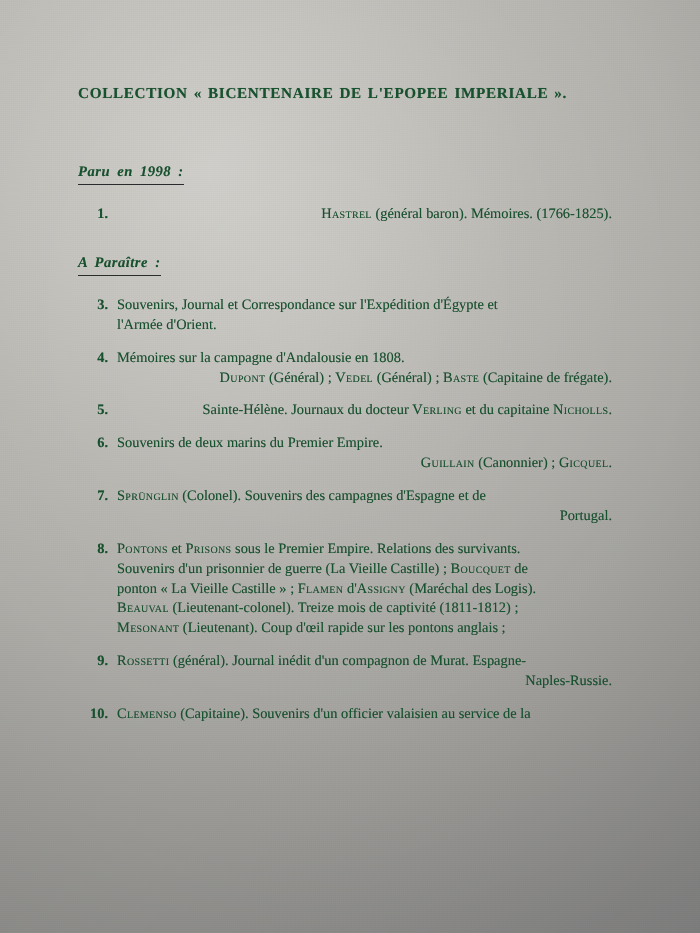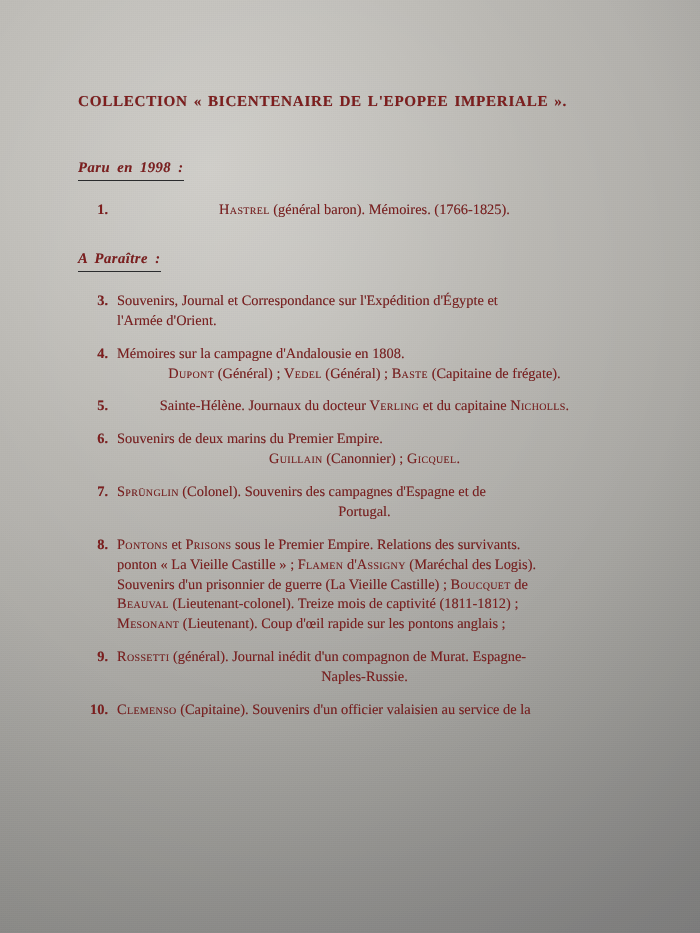--- a/index.html
+++ b/index.html
@@ -44,23 +44,23 @@
         rgba(255,255,255,.10) 0%,
         rgba(255,255,255,0) 45%,
         rgba(40,40,42,.13) 82%,
         rgba(28,28,30,.26) 100%);
   }
 
   
   #content {
     position: absolute;
     left: 78px;
-    top: 92px;
+    top: 84px;
     width: 534px;
-    color: #7f1d1d;
+    color: #14532d;
     text-rendering: geometricPrecision;
   }
 
   .collection-title {
     font-size: 15.2px;
     font-weight: bold;
     letter-spacing: .68px;
     word-spacing: 1.5px;
     line-height: 1.25;
     white-space: nowrap;
@@ -71,21 +71,21 @@
     font-style: italic;
     font-weight: bold;
     font-size: 14.6px;
     letter-spacing: .5px;
     word-spacing: 3px;
     display: inline-block;
     padding-bottom: 3px;
     border-bottom: 1.3px solid #2a2b2d;
     text-shadow: 0 0 .6px rgba(30,30,32,.4);
   }
-  .sec-paru  { margin-top: 48px; }
+  .sec-paru  { margin-top: 60px; }
   .sec-ap    { margin-top: 29px; }
 
   .entries { margin-top: 20px; }
   .entry {
     display: flex;
     align-items: flex-start;
     margin-bottom: 13px;
   }
   .num {
     flex: 0 0 30px;
@@ -98,21 +98,21 @@
   }
   .body {
     flex: 1 1 auto;
     font-size: 14.4px;
     line-height: 1.38;
     text-align: justify;
     text-justify: inter-word;
     text-shadow: 0 0 .55px rgba(30,30,32,.38);
   }
   .body .line { display: block; }
-  .body .line.last { text-align: center; }
+  .body .line.last { text-align: right; }
 
   .sc {
     font-variant: small-caps;
     font-feature-settings: "smcp" 1;
     letter-spacing: .35px;
   }
 </style>
 </head>
 <body>
 
@@ -170,22 +170,22 @@
           <div class="num">7.</div>
           <div class="body">
             <span class="line"><span class="sc">Sprünglin</span><span> (Colonel). Souvenirs des campagnes d'Espagne et de</span></span>
             <span class="line last"><span>Portugal.</span></span>
           </div>
         </div>
         <div class="entry">
           <div class="num">8.</div>
           <div class="body">
             <span class="line"><span class="sc">Pontons</span><span> et </span><span class="sc">Prisons</span><span> sous le Premier Empire. Relations des survivants.</span></span>
+            <span class="line"><span>Souvenirs d'un prisonnier de guerre (La Vieille Castille) ; </span><span class="sc">Boucquet</span><span> de</span></span>
             <span class="line"><span>ponton « La Vieille Castille » ; </span><span class="sc">Flamen</span><span> d'</span><span class="sc">Assigny</span><span> (Maréchal des Logis).</span></span>
-            <span class="line"><span>Souvenirs d'un prisonnier de guerre (La Vieille Castille) ; </span><span class="sc">Boucquet</span><span> de</span></span>
             <span class="line"><span class="sc">Beauval</span><span> (Lieutenant-colonel). Treize mois de captivité (1811-1812) ;</span></span>
             <span class="line"><span class="sc">Mesonant</span><span> (Lieutenant). Coup d'œil rapide sur les pontons anglais ;</span></span>
           </div>
         </div>
         <div class="entry">
           <div class="num">9.</div>
           <div class="body">
             <span class="line"><span class="sc">Rossetti</span><span> (général). Journal inédit d'un compagnon de Murat. Espagne-</span></span>
             <span class="line last"><span>Naples-Russie.</span></span>
           </div>

